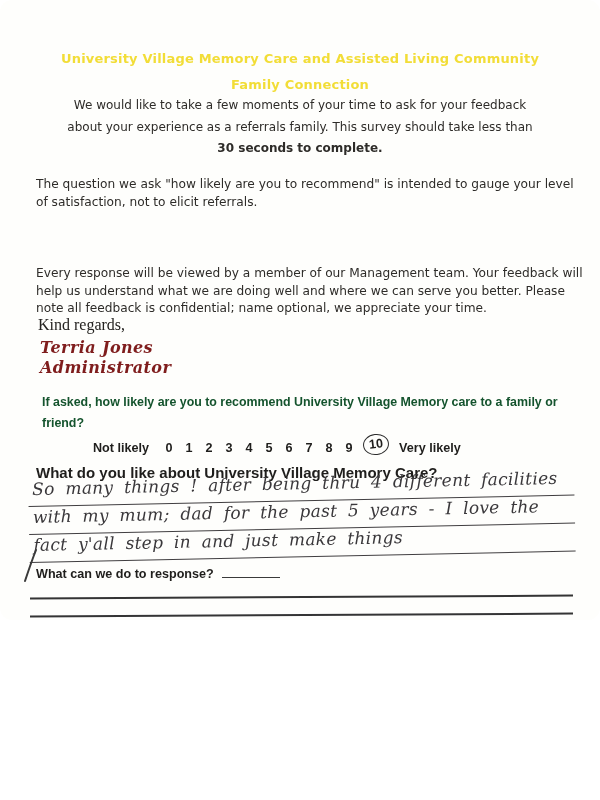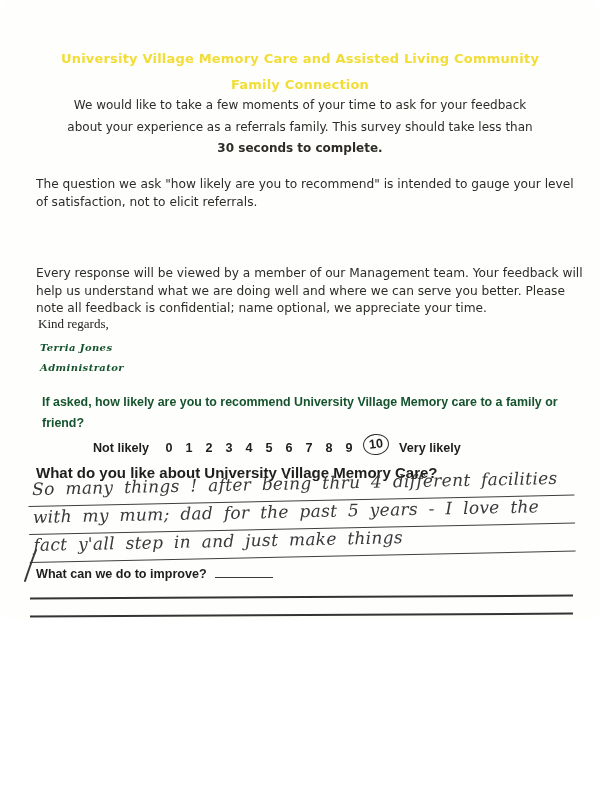--- a/index.html
+++ b/index.html
@@ -12,23 +12,23 @@
   .title-block{position:absolute;top:46px;left:0;width:600px;text-align:center;
     font-family:"DejaVu Sans",sans-serif;font-weight:bold;font-size:13px;
     line-height:26px;color:#f2dd37;letter-spacing:.2px;}
   .intro-block{position:absolute;top:95px;left:0;width:600px;text-align:center;
     font-size:12px;line-height:21.5px;}
   .intro-bold{font-weight:bold;}
   .para{position:absolute;left:36px;width:552px;font-size:12.2px;line-height:17.5px;}
   .para-gauge{top:176px;}
   .para-response{top:229px;margin-top:36px;}
   .closing{position:absolute;top:316px;left:38px;font-family:"Liberation Serif",serif;
-    font-size:13px;color:#242220;}
+    font-size:16px;color:#242220;}
   .signature{position:absolute;top:338px;left:40px;font-family:"DejaVu Serif",serif;
-    font-style:italic;font-weight:bold;font-size:10px;line-height:20px;color:#14532d;
+    font-style:italic;font-weight:bold;font-size:16px;line-height:20px;color:#7f1d1d;
     letter-spacing:.4px;}
   .clean{font-family:"Liberation Sans",sans-serif;font-weight:bold;color:#1f1e1c;}
   .q1{position:absolute;top:392px;left:42px;width:530px;font-size:12.4px;line-height:21px;
     font-weight:bold;color:#14532d;}
   .rating-row{position:absolute;top:434px;left:93px;display:flex;align-items:flex-end;
     font-size:12.6px;}
   .rating-row .lab{margin-right:10px;}
   .rating-row .num{width:20px;text-align:center;}
   .circled{display:inline-block;border:1.8px solid #2b2b2b;border-radius:50%;
     padding:2px 5px 3px 5px;margin-left:4px;transform:rotate(-7deg);}
@@ -109,21 +109,21 @@
   </div>
 
   <div class="q2 clean">What do you like about University Village Memory Care?</div>
   <div class="answer1">
     <div class="hw hw-line">So many things ! after being thru 4 different facilities</div>
     <div class="hw hw-line">with my mum; dad for the past 5 years - I love the</div>
     <div class="hw hw-line">fact  y'all step in and just make things</div>
   </div>
 
   <div class="improve-row clean">
-    <span>What can we do to improve?</span><span class="blank-short"></span>
+    <span>What can we do to response?</span><span class="blank-short"></span>
   </div>
   <div class="rule rule1"></div>
   <div class="rule rule2"></div>
   <div class="rule rule3"></div>
 
   <div class="name-row clean">
     <span>Jones optional</span>
     <span class="hw name-hw">Dawn Weiss</span>
   </div>
 

